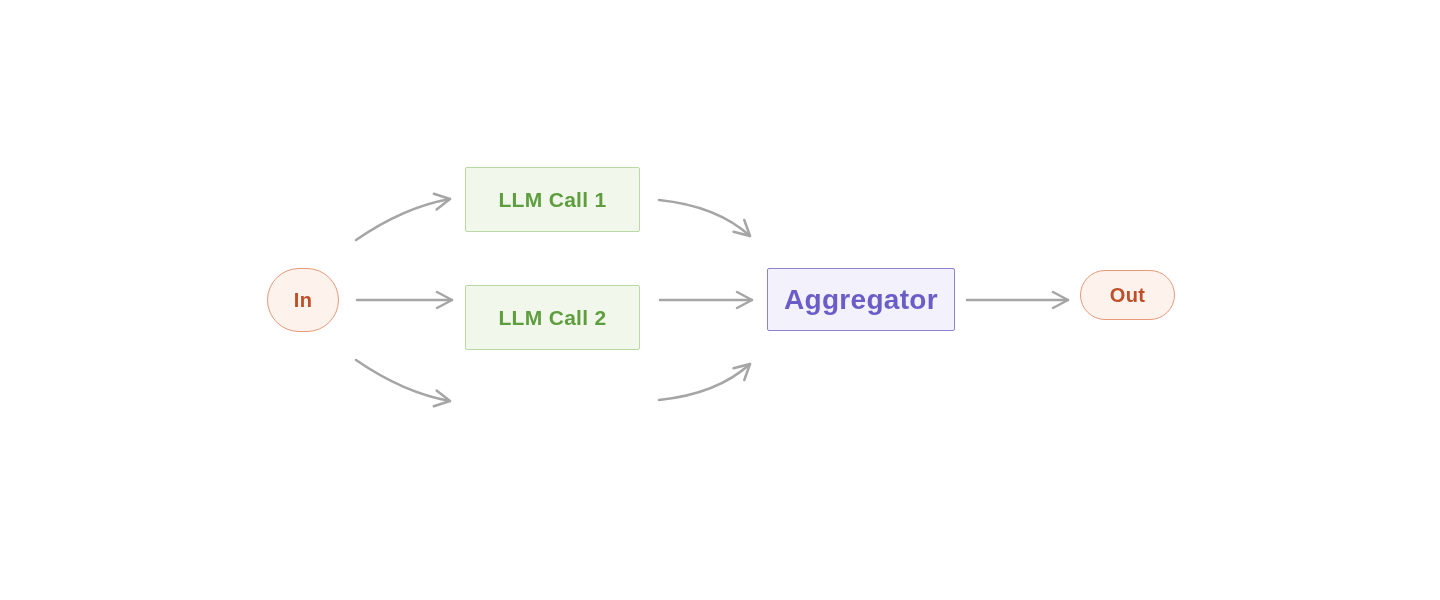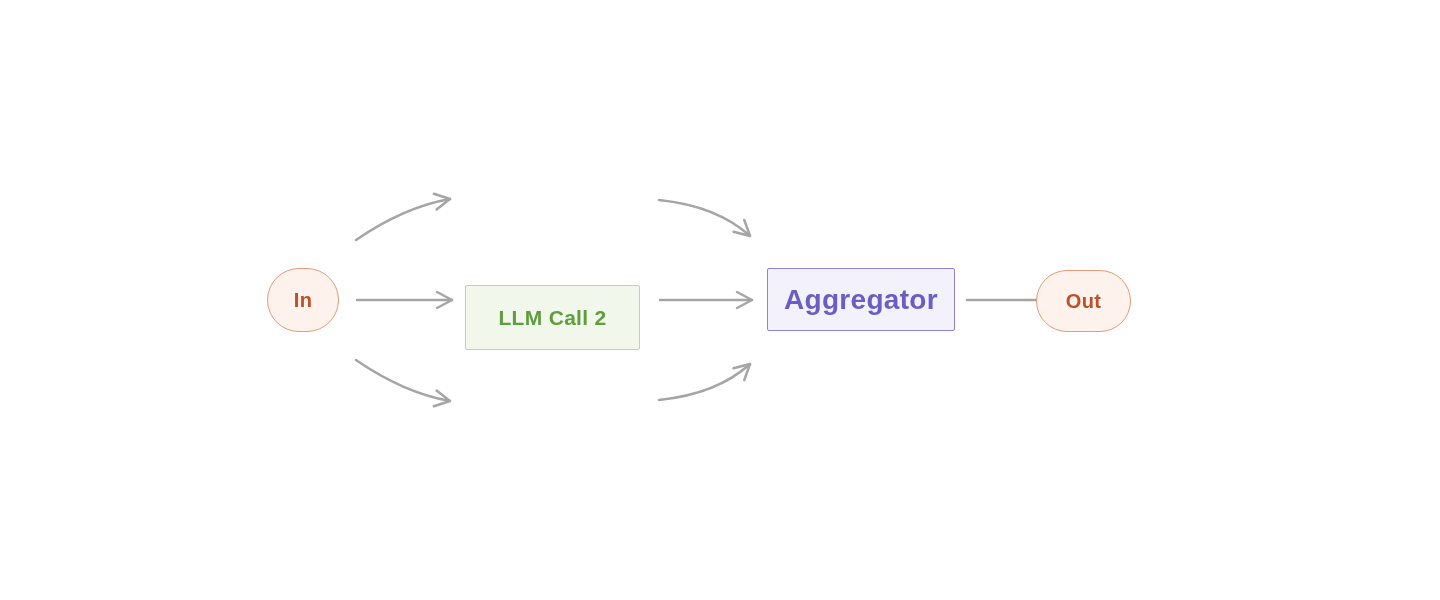--- a/index.html
+++ b/index.html
@@ -78,27 +78,30 @@
     <path class="edge" d="M 659 200 Q 717 206 750 236" marker-end="url(#arrowhead)"></path>
     <path class="edge" d="M 660 300 L 752 300" marker-end="url(#arrowhead)"></path>
     <path class="edge" d="M 659 400 Q 717 394 750 364" marker-end="url(#arrowhead)"></path>
     <path class="edge" d="M 967 300 L 1068 300" marker-end="url(#arrowhead)"></path>
   </svg>
 
   <div class="node terminal" style="left:267px; top:268px; width:72px; height:64px;">
     <span>In</span>
   </div>
 
+  <div class="node llm" style="left:465px; top:167px; width:175px; height:65px;">
+    <span>LLM Call 1</span>
+  </div>
 
   <div class="node llm" style="left:465px; top:267px; width:175px; height:65px;margin-top:18px;">
     <span>LLM Call 2</span>
   </div>
 
 
   <div class="node agg" style="left:767px; top:268px; width:188px; height:63px;">
     <span>Aggregator</span>
   </div>
 
-  <div class="node terminal" style="left:1036px; top:270px; width:95px; height:62px;">
+  <div class="node terminal" style="left:1080px; top:270px; width:95px; height:50px;">
     <span>Out</span>
   </div>
 
 </div>
 
 </body></html>

